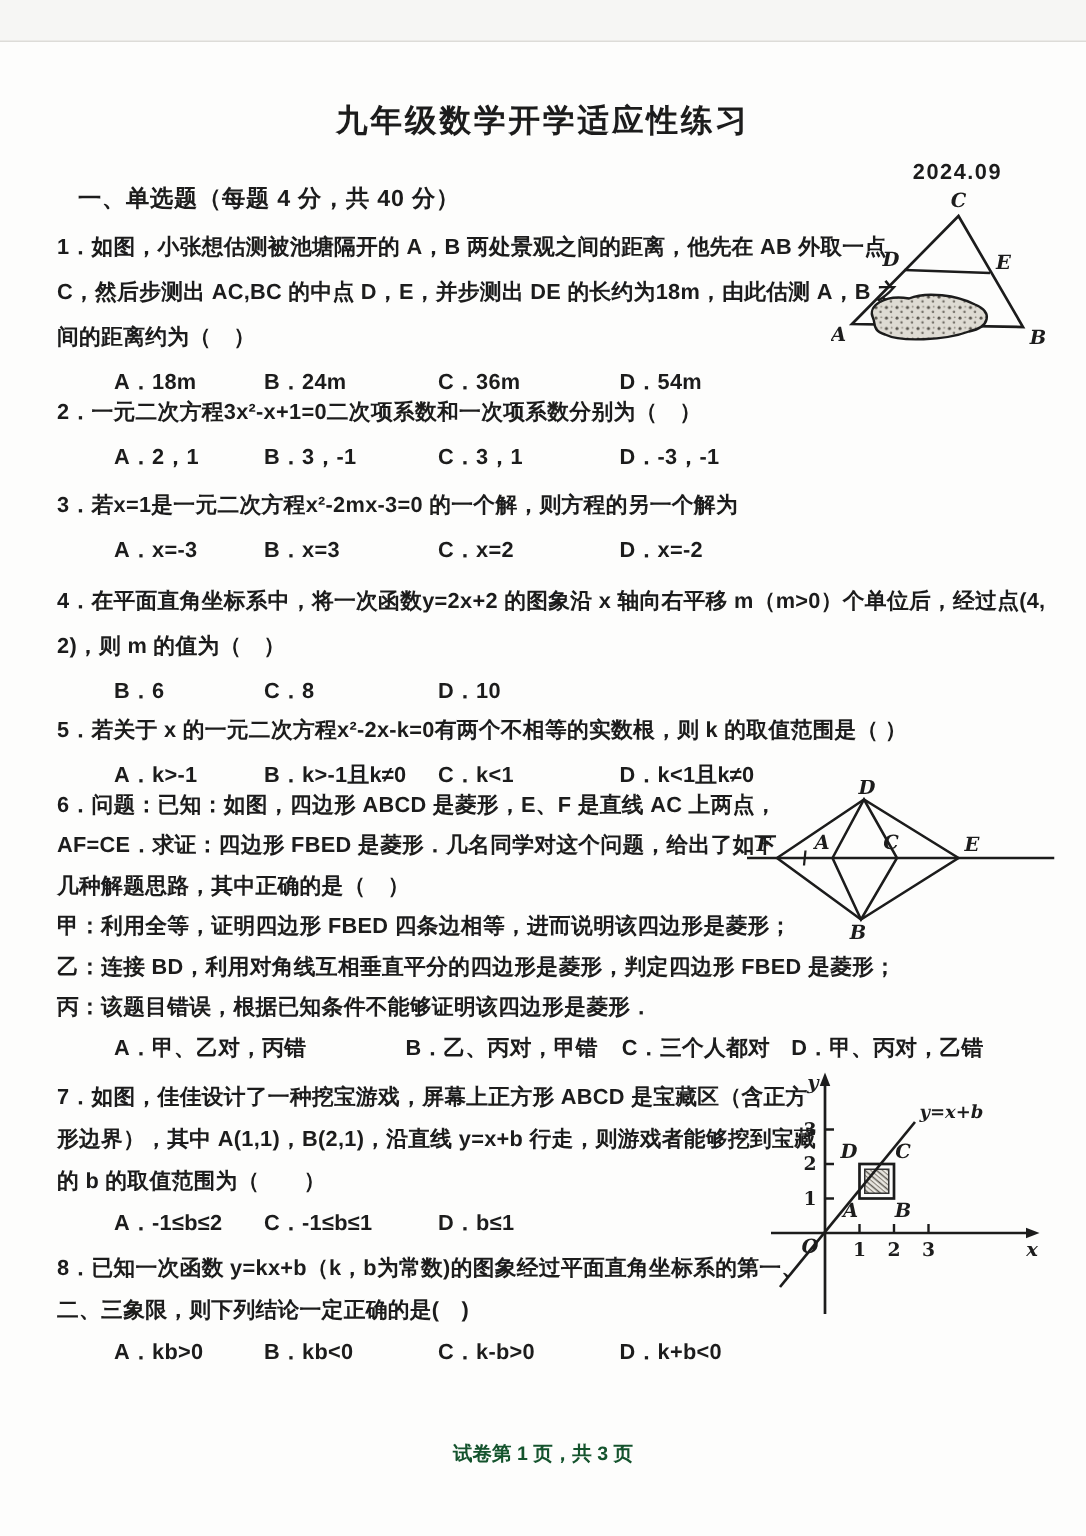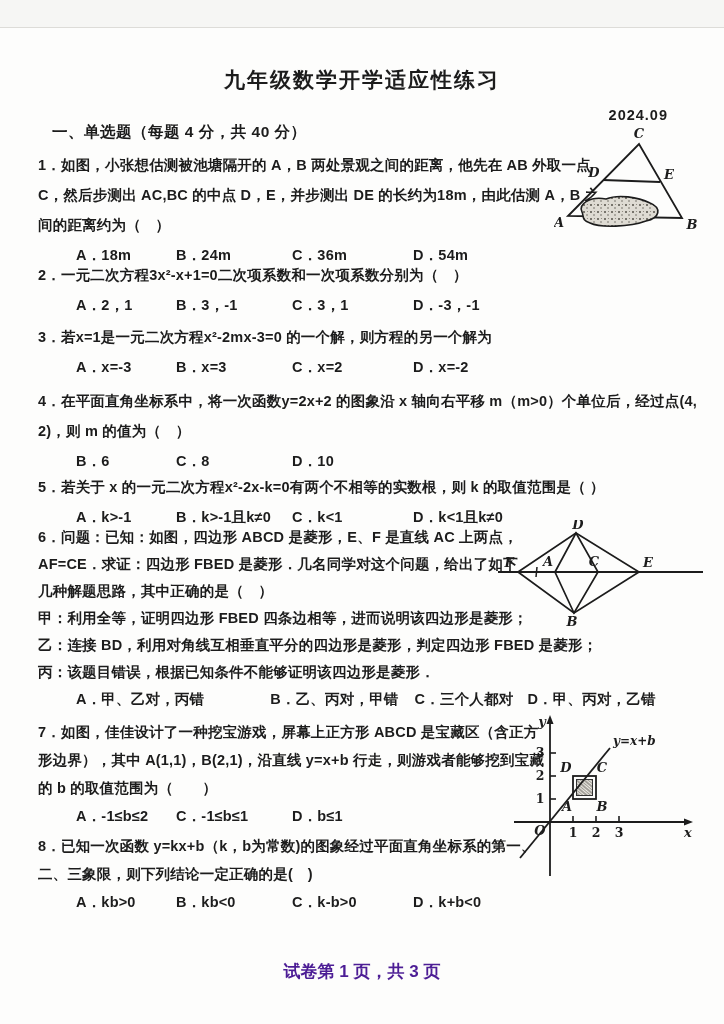--- a/index.html
+++ b/index.html
@@ -51,21 +51,21 @@
   .q4{top:386px;}
   .q5{top:472px;}
   .q6{top:524px;}
   .q7{top:718px;}
   .q8{top:832px;}
   .q1 .row.txt{padding-right:144px;}
   .q6 .row.txt3{padding-right:200px;}
   .q7 .row.txt{padding-right:186px;}
   .page-footer{
     position:absolute;top:960px;left:0;width:100%;
-    text-align:center;font-size:17px;font-weight:600;color:#4c1d95;
+    text-align:center;font-size:13px;font-weight:600;color:#14532d;
   }
   .fig{position:absolute;}
   .fig-triangle{left:554px;top:126px;}
   .fig-rhombus{left:498px;top:520px;}
   .fig-graph{left:510px;top:710px;}
   svg text{fill:#1c1c1c;}
   .pt-label{font-family:"DejaVu Serif","Liberation Serif",serif;font-style:italic;font-weight:bold;font-size:13px;}
   .num-label{font-family:"DejaVu Serif","Liberation Serif",serif;font-weight:bold;font-size:12.5px;}
   .eq-label{font-family:"DejaVu Serif","Liberation Serif",serif;font-style:italic;font-weight:bold;font-size:12px;}
 </style>

